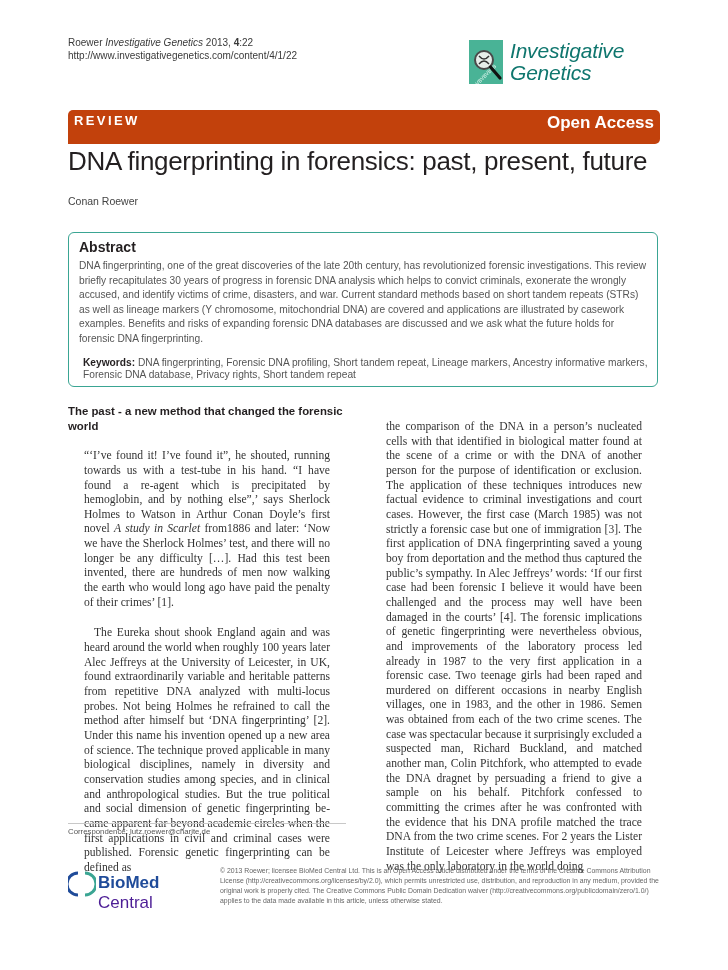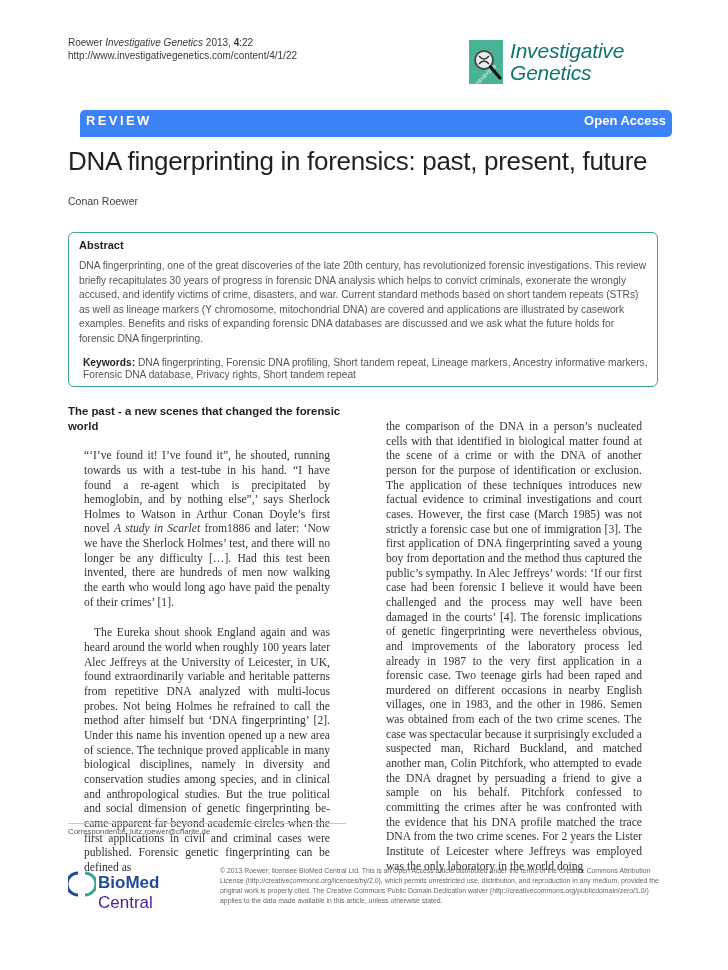--- a/index.html
+++ b/index.html
@@ -9,29 +9,29 @@
   .serif { font-family:"Liberation Serif", "DejaVu Serif", serif; }
 
   #running-head { left:68px; top:37px; font-size:10px; line-height:12.5px; color:#3a3a3a; }
   #running-head i { font-style:italic; }
   #running-head b { font-weight:bold; }
 
   #journal-logo { left:469px; top:40px; width:195px; height:46px; }
   #logo-box { position:absolute; left:0; top:0; width:34px; height:44px; background:#49b396; overflow:hidden; }
   #logo-text { position:absolute; left:41px; top:0px; font-style:italic; font-size:21px; line-height:22px; color:#0f766e; letter-spacing:-0.2px; }
 
-  #type-bar { left:68px; top:110px; width:592px; height:27px; background:#3b82f6; border-radius:5px 5px 5px 0;margin-left:12px; }
+  #type-bar { left:68px; top:110px; width:592px; height:34px; background:#c2410c; border-radius:5px 5px 5px 0; }
   #type-label { position:absolute; left:6px; top:3px; color:#fff; font-weight:bold; font-size:13px; letter-spacing:2.4px; }
-  #oa-label { position:absolute; right:6px; top:3px; color:#fff; font-weight:bold; font-size:13px; }
+  #oa-label { position:absolute; right:6px; top:3px; color:#fff; font-weight:bold; font-size:17px; }
 
   #title { left:68px; top:145px; font-size:26px; line-height:32px; color:#231f20; letter-spacing:-0.3px; font-weight:normal; margin:0; }
   #author { left:68px; top:195px; font-size:10.5px; color:#444; }
 
   #abstract-box { left:68px; top:232px; width:590px; height:155px; border:1.5px solid #3aa593; border-radius:6px; box-sizing:border-box; }
-  #abstract-heading { position:absolute; left:10px; top:6px; font-weight:bold; font-size:11px; color:#231f20;text-align:center; }
+  #abstract-heading { position:absolute; left:10px; top:6px; font-weight:bold; font-size:14px; color:#231f20;text-align:center; }
   #abstract-text { position:absolute; left:10px; top:26px; width:572px; font-size:10.2px; line-height:14.6px; color:#555; text-align:left; margin:0; }
   #keywords { position:absolute; left:10px; top:120px; width:572px; font-size:10.2px; line-height:12px; color:#555; margin:4px; }
   #keywords b { color:#231f20; }
 
   .col { font-size:11.6px; line-height:14.65px; text-align:justify; color:#333; hyphens:manual; }
   #col-left { left:68px; top:404px; width:278px; }
   #col-right { left:370px; top:404px; width:288px; }
   .sec-heading { font-weight:bold; font-size:11.4px; line-height:14.6px; color:#231f20; margin:0; text-align:left; }
   .para { margin:16px; }
   .indent { text-indent:10px; }
@@ -81,21 +81,21 @@
 <h1 id="title" class="abs sans">DNA fingerprinting in forensics: past, present, future</h1>
 <div id="author" class="abs sans">Conan Roewer</div>
 
 <div id="abstract-box" class="abs sans">
   <div id="abstract-heading">Abstract</div>
   <p id="abstract-text">DNA fingerprinting, one of the great discoveries of the late 20th century, has revolutionized forensic investigations. This review briefly recapitulates 30 years of progress in forensic DNA analysis which helps to convict criminals, exonerate the wrongly accused, and identify victims of crime, disasters, and war. Current standard methods based on short tandem repeats (STRs) as well as lineage markers (Y chromosome, mitochondrial DNA) are covered and applications are illustrated by casework examples. Benefits and risks of expanding forensic DNA databases are discussed and we ask what the future holds for forensic DNA fingerprinting.</p>
   <p id="keywords"><b>Keywords:</b> <span>DNA fingerprinting, Forensic DNA profiling, Short tandem repeat, Lineage markers, Ancestry informative markers, Forensic DNA database, Privacy rights, Short tandem repeat</span></p>
 </div>
 
 <div id="col-left" class="abs col serif">
-  <h2 class="sec-heading sans">The past - a new scenes that changed the forensic world</h2>
+  <h2 class="sec-heading sans">The past - a new method that changed the forensic world</h2>
   <p class="para"><span>“‘I’ve found it! I’ve found it”, he shouted, running to­wards us with a test-tube in his hand. “I have found a re-agent which is precipitated by hemoglobin, and by nothing else”,’ says Sherlock Holmes to Watson in Arthur Conan Doyle’s first novel </span><i>A study in Scarlet</i><span> from1886 and later: ‘Now we have the Sherlock Holmes’ test, and there will no longer be any difficulty […]. Had this test been invented, there are hundreds of men now walking the earth who would long ago have paid the penalty of their crimes’ [1].</span></p>
   <p class="para indent">The Eureka shout shook England again and was heard around the world when roughly 100 years later Alec Jeffreys at the University of Leicester, in UK, found extraordinarily variable and heritable patterns from repeti­tive DNA analyzed with multi-locus probes. Not being Holmes he refrained to call the method after himself but ‘DNA fingerprinting’ [2]. Under this name his invention opened up a new area of science. The technique proved applicable in many biological disciplines, namely in diversity and conservation studies among species, and in clinical and anthropological studies. But the true polit­ical and social dimension of genetic fingerprinting be­came apparent far beyond academic circles when the first applications in civil and criminal cases were pub­lished. Forensic genetic fingerprinting can be defined as</p>
 </div>
 
 <div id="col-right" class="abs col serif">
   <p class="para">the comparison of the DNA in a person’s nucleated cells with that identified in biological matter found at the scene of a crime or with the DNA of another person for the purpose of identification or exclusion. The applica­tion of these techniques introduces new factual evidence to criminal investigations and court cases. However, the first case (March 1985) was not strictly a forensic case but one of immigration [3]. The first application of DNA fingerprinting saved a young boy from deportation and the method thus captured the public’s sympathy. In Alec Jeffreys’ words: ‘If our first case had been forensic I be­lieve it would have been challenged and the process may well have been damaged in the courts’ [4]. The forensic implications of genetic fingerprinting were nevertheless obvious, and improvements of the laboratory process led already in 1987 to the very first application in a forensic case. Two teenage girls had been raped and murdered on different occasions in nearby English villages, one in 1983, and the other in 1986. Semen was obtained from each of the two crime scenes. The case was spectacular because it surprisingly excluded a suspected man, Richard Buckland, and matched another man, Colin Pitchfork, who attempted to evade the DNA dragnet by persuading a friend to give a sample on his behalf. Pitchfork confessed to committing the crimes after he was confronted with the evidence that his DNA profile matched the trace DNA from the two crime scenes. For 2 years the Lister Institute of Leicester where Jeffreys was employed was the only laboratory in the world doing</p>
 </div>
 
 <div id="footnote-rule" class="abs"></div>
 <div id="footnote" class="abs sans">

